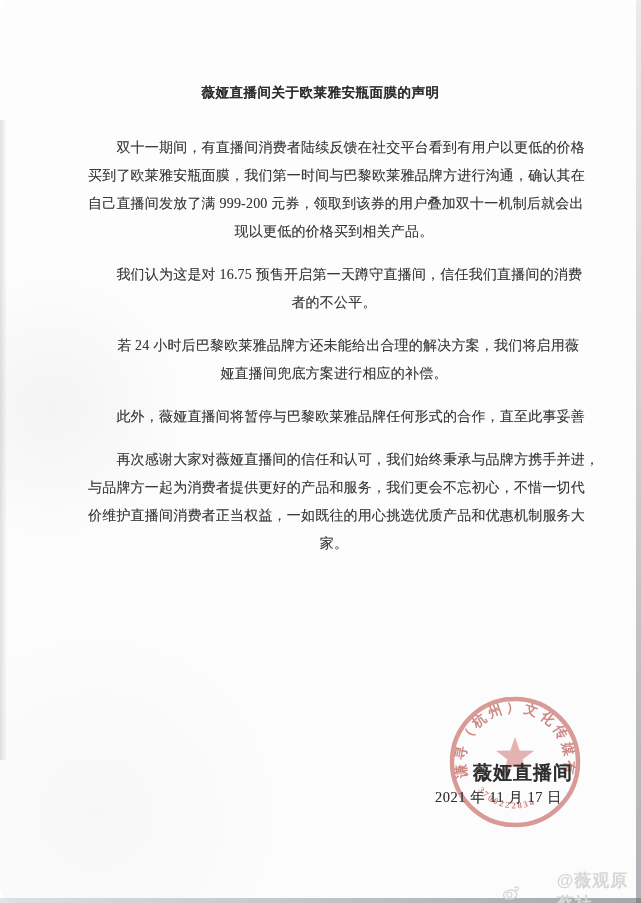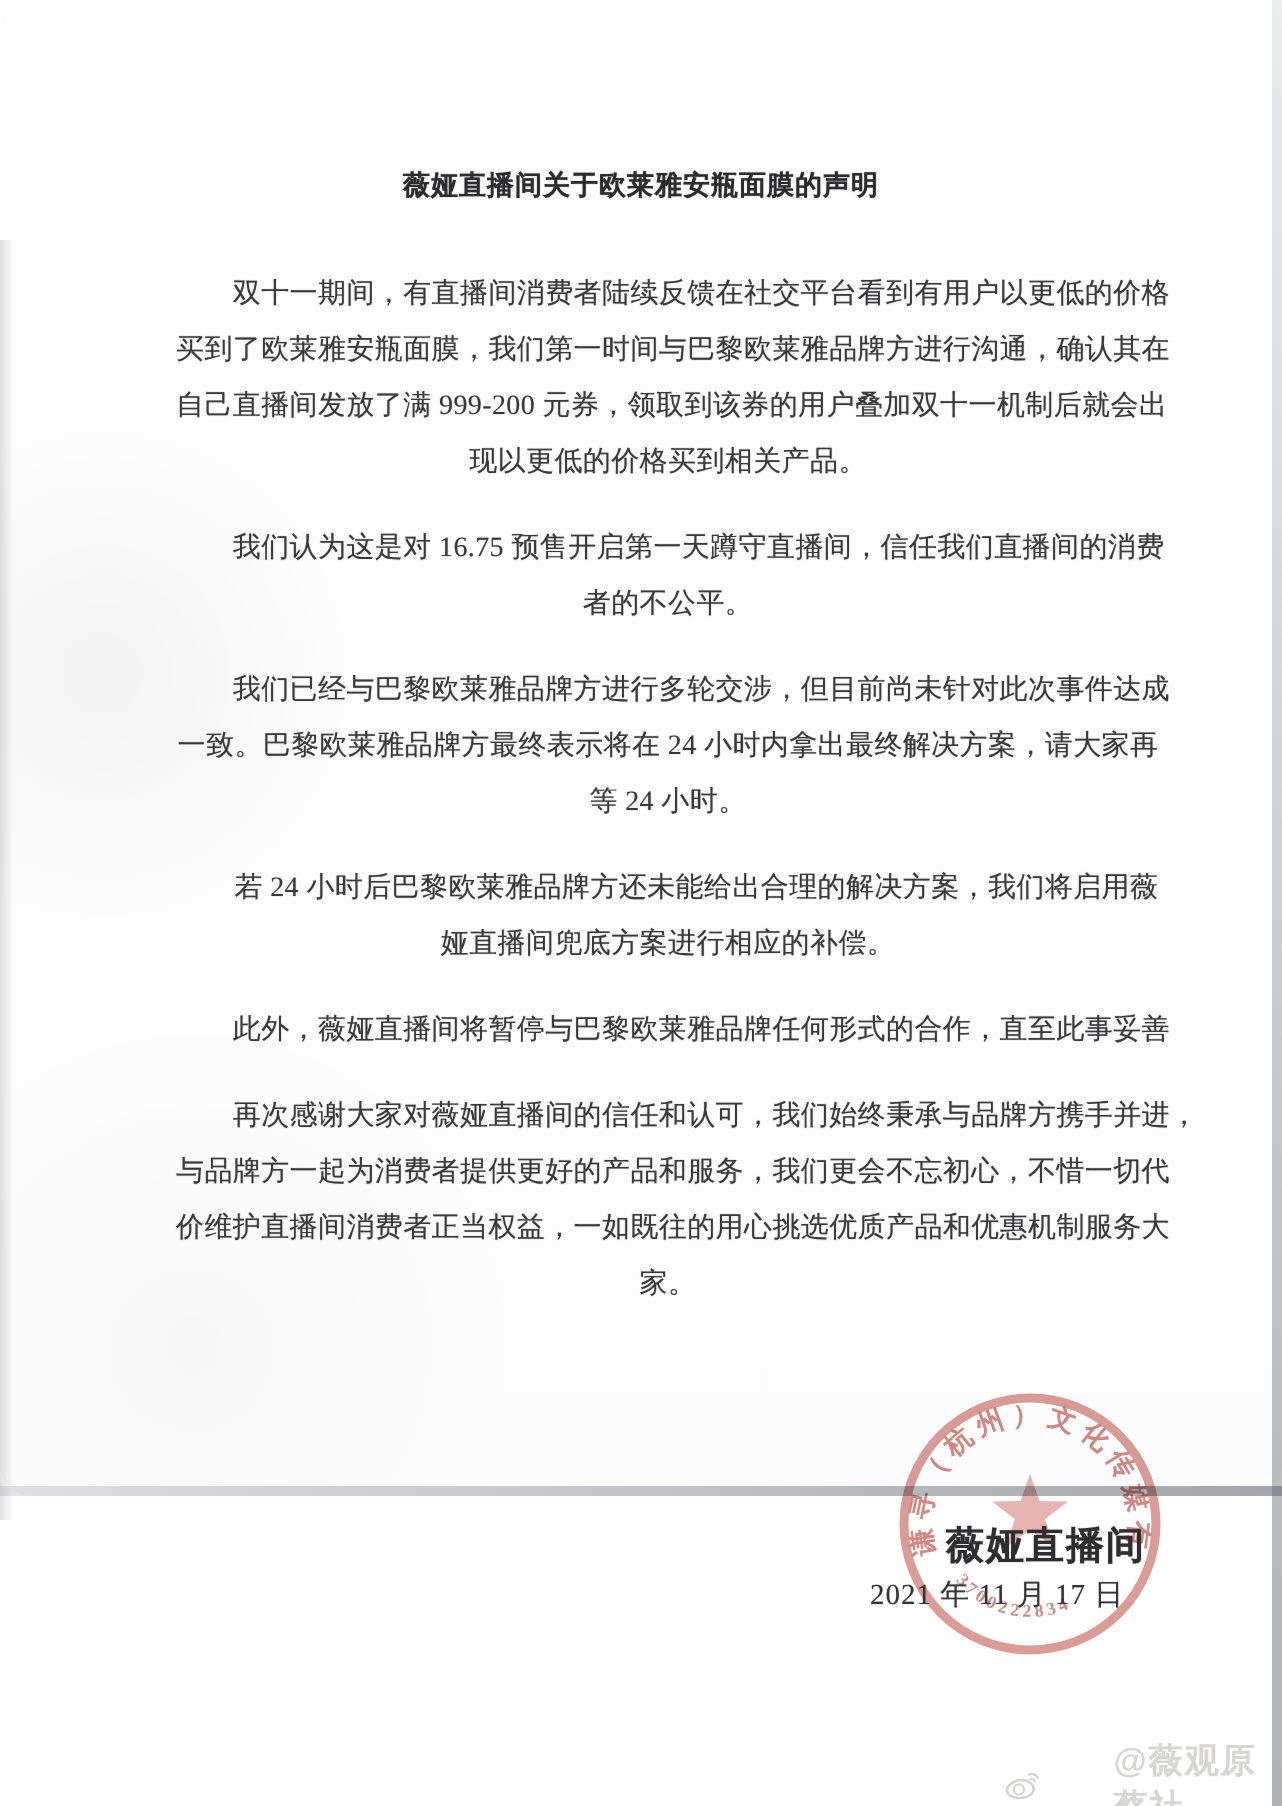--- a/index.html
+++ b/index.html
@@ -2,21 +2,21 @@
 <html><head>
 <meta charset="utf-8">
 <style>
   html,body{margin:0;padding:0;}
   body{
     width:641px;height:903px;overflow:hidden;
     font-family:"Liberation Serif","DejaVu Serif",serif;
     background:#ffffff;position:relative;
   }
   .page{
-    position:absolute;left:0;top:0;width:641px;height:748px;
+    position:absolute;left:0;top:0;width:641px;height:903px;
     background:
       radial-gradient(circle at 8% 45%, rgba(0,0,0,0.035), rgba(0,0,0,0) 18%),
       radial-gradient(circle at 15% 90%, rgba(0,0,0,0.02), rgba(0,0,0,0) 20%),
       linear-gradient(#fdfdfd,#fcfcfc);
     border-radius: 16px;
   }
   
   .edge-left{position:absolute;left:0;top:120;width:7px;height:640px;
     background:linear-gradient(to right,rgba(120,120,120,0.22),rgba(120,120,120,0));top:120px;}
   .edge-right{position:absolute;right:0;top:0;width:5px;height:903px;
@@ -74,25 +74,20 @@
         <div class="line">　　双十一期间，有直播间消费者陆续反馈在社交平台看到有用户以更低的价格</div>
         <div class="line">买到了欧莱雅安瓶面膜，我们第一时间与巴黎欧莱雅品牌方进行沟通，确认其在</div>
         <div class="line">自己直播间发放了满 999-200 元券，领取到该券的用户叠加双十一机制后就会出</div>
         <div class="line">现以更低的价格买到相关产品。</div>
       </div>
       <div class="para">
         <div class="line">　　我们认为这是对 16.75 预售开启第一天蹲守直播间，信任我们直播间的消费</div>
         <div class="line">者的不公平。</div>
       </div>
       <div class="para">
-        <div class="line">　　我们已经与巴黎欧莱雅品牌方进行多轮交涉，但目前尚未针对此次事件达成</div>
-        <div class="line">一致。巴黎欧莱雅品牌方最终表示将在 24 小时内拿出最终解决方案，请大家再</div>
-        <div class="line">等 24 小时。</div>
-      </div>
-      <div class="para">
         <div class="line">　　若 24 小时后巴黎欧莱雅品牌方还未能给出合理的解决方案，我们将启用薇</div>
         <div class="line">娅直播间兜底方案进行相应的补偿。</div>
       </div>
       <div class="para">
         <div class="line">　　此外，薇娅直播间将暂停与巴黎欧莱雅品牌任何形式的合作，直至此事妥善</div>
       </div>
       <div class="para">
         <div class="line">　　再次感谢大家对薇娅直播间的信任和认可，我们始终秉承与品牌方携手并进，</div>
         <div class="line">与品牌方一起为消费者提供更好的产品和服务，我们更会不忘初心，不惜一切代</div>
         <div class="line">价维护直播间消费者正当权益，一如既往的用心挑选优质产品和优惠机制服务大</div>

